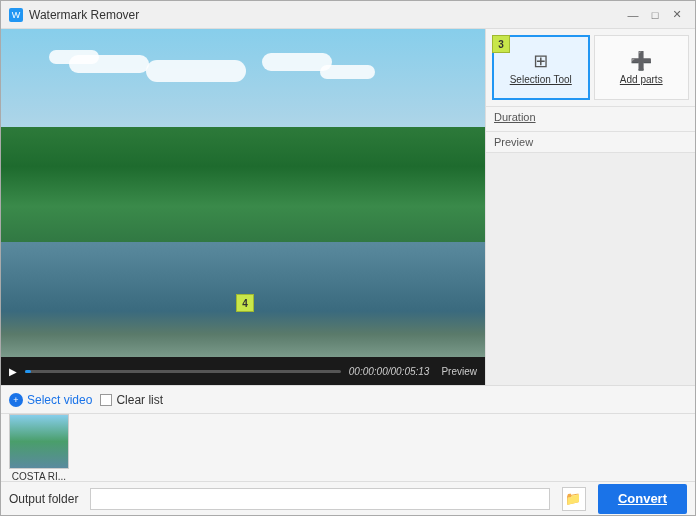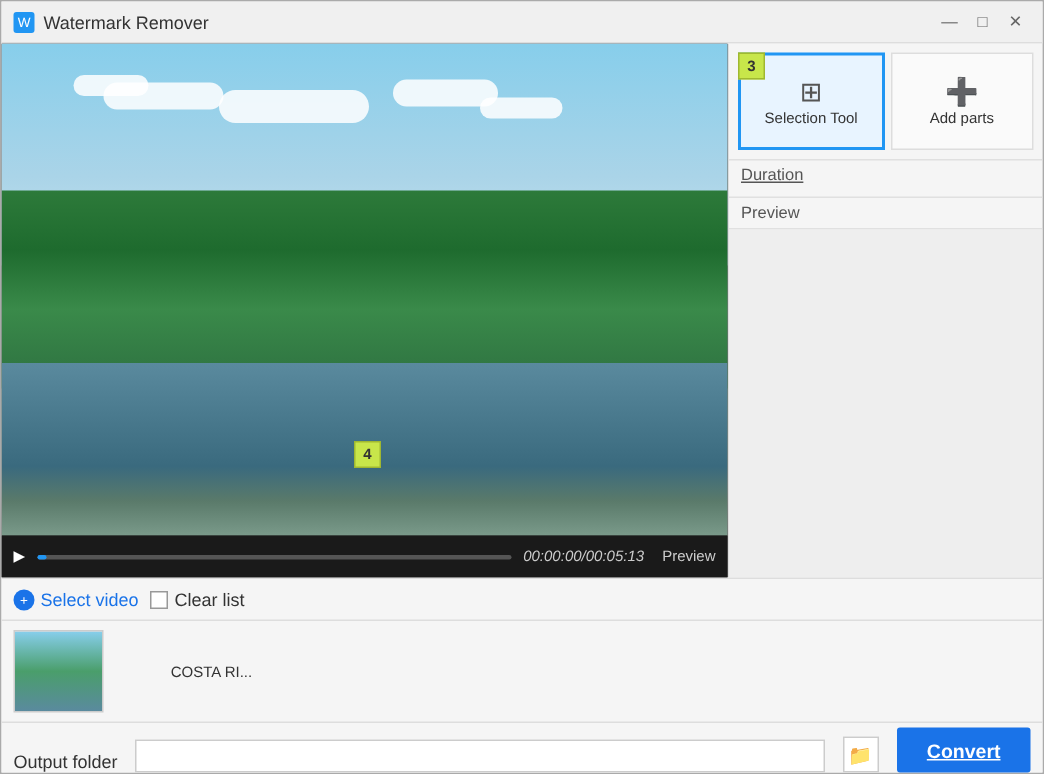--- a/index.html
+++ b/index.html
@@ -341,22 +341,22 @@
       text-align: center;
       width: 60px;
       overflow: hidden;
       text-overflow: ellipsis;
       white-space: nowrap;
     }
     .output-bar {
       background: #f5f5f5;
       height: 34px;
       display: flex;
-      align-items: flex-end;
-      padding: 0 8px;
+      align-items: center;
+      padding: 12px 8px;
       border-top: 1px solid #ddd;
       gap: 12px;
       flex-shrink: 0;
     }
     .output-label {
       font-size: 12px;
       color: #333;
       white-space: nowrap;
     }
     .radio-group {
@@ -450,20 +450,21 @@
     }
     .tool-icon {
       font-size: 18px;
       color: #555;
       margin-bottom: 2px;
     }
     .tool-label {
       font-size: 10px;
       color: #333;
       text-align: center;
+      text-decoration: underline;
     }
     .duration-section {
       padding: 4px 8px;
       border-top: 1px solid #e0e0e0;
     }
     .duration-title {
       font-size: 11px;
       color: #555;
       margin-bottom: 4px;
       text-decoration: underline;
@@ -573,21 +574,21 @@
       <div class="select-video-circle">+</div>
       <span>Select video</span>
     </div>
     <div class="clear-list-check">
       <div class="checkbox"></div>
       <span>Clear list</span>
     </div>
   </div>
 
   <div class="file-list">
-    <div style="display:flex;align-items:center;gap:42px;">
+    <div style="display:flex;flex-direction:column;align-items:center;">
       <div class="file-thumb"></div>
       <span class="file-label">COSTA RI...</span>
     </div>
   </div>
 
   <div class="output-bar">
     <span class="output-label">Output folder</span>
     <input class="output-path" type="text" style="">
     <div class="folder-btn">
       <span>📁</span>

